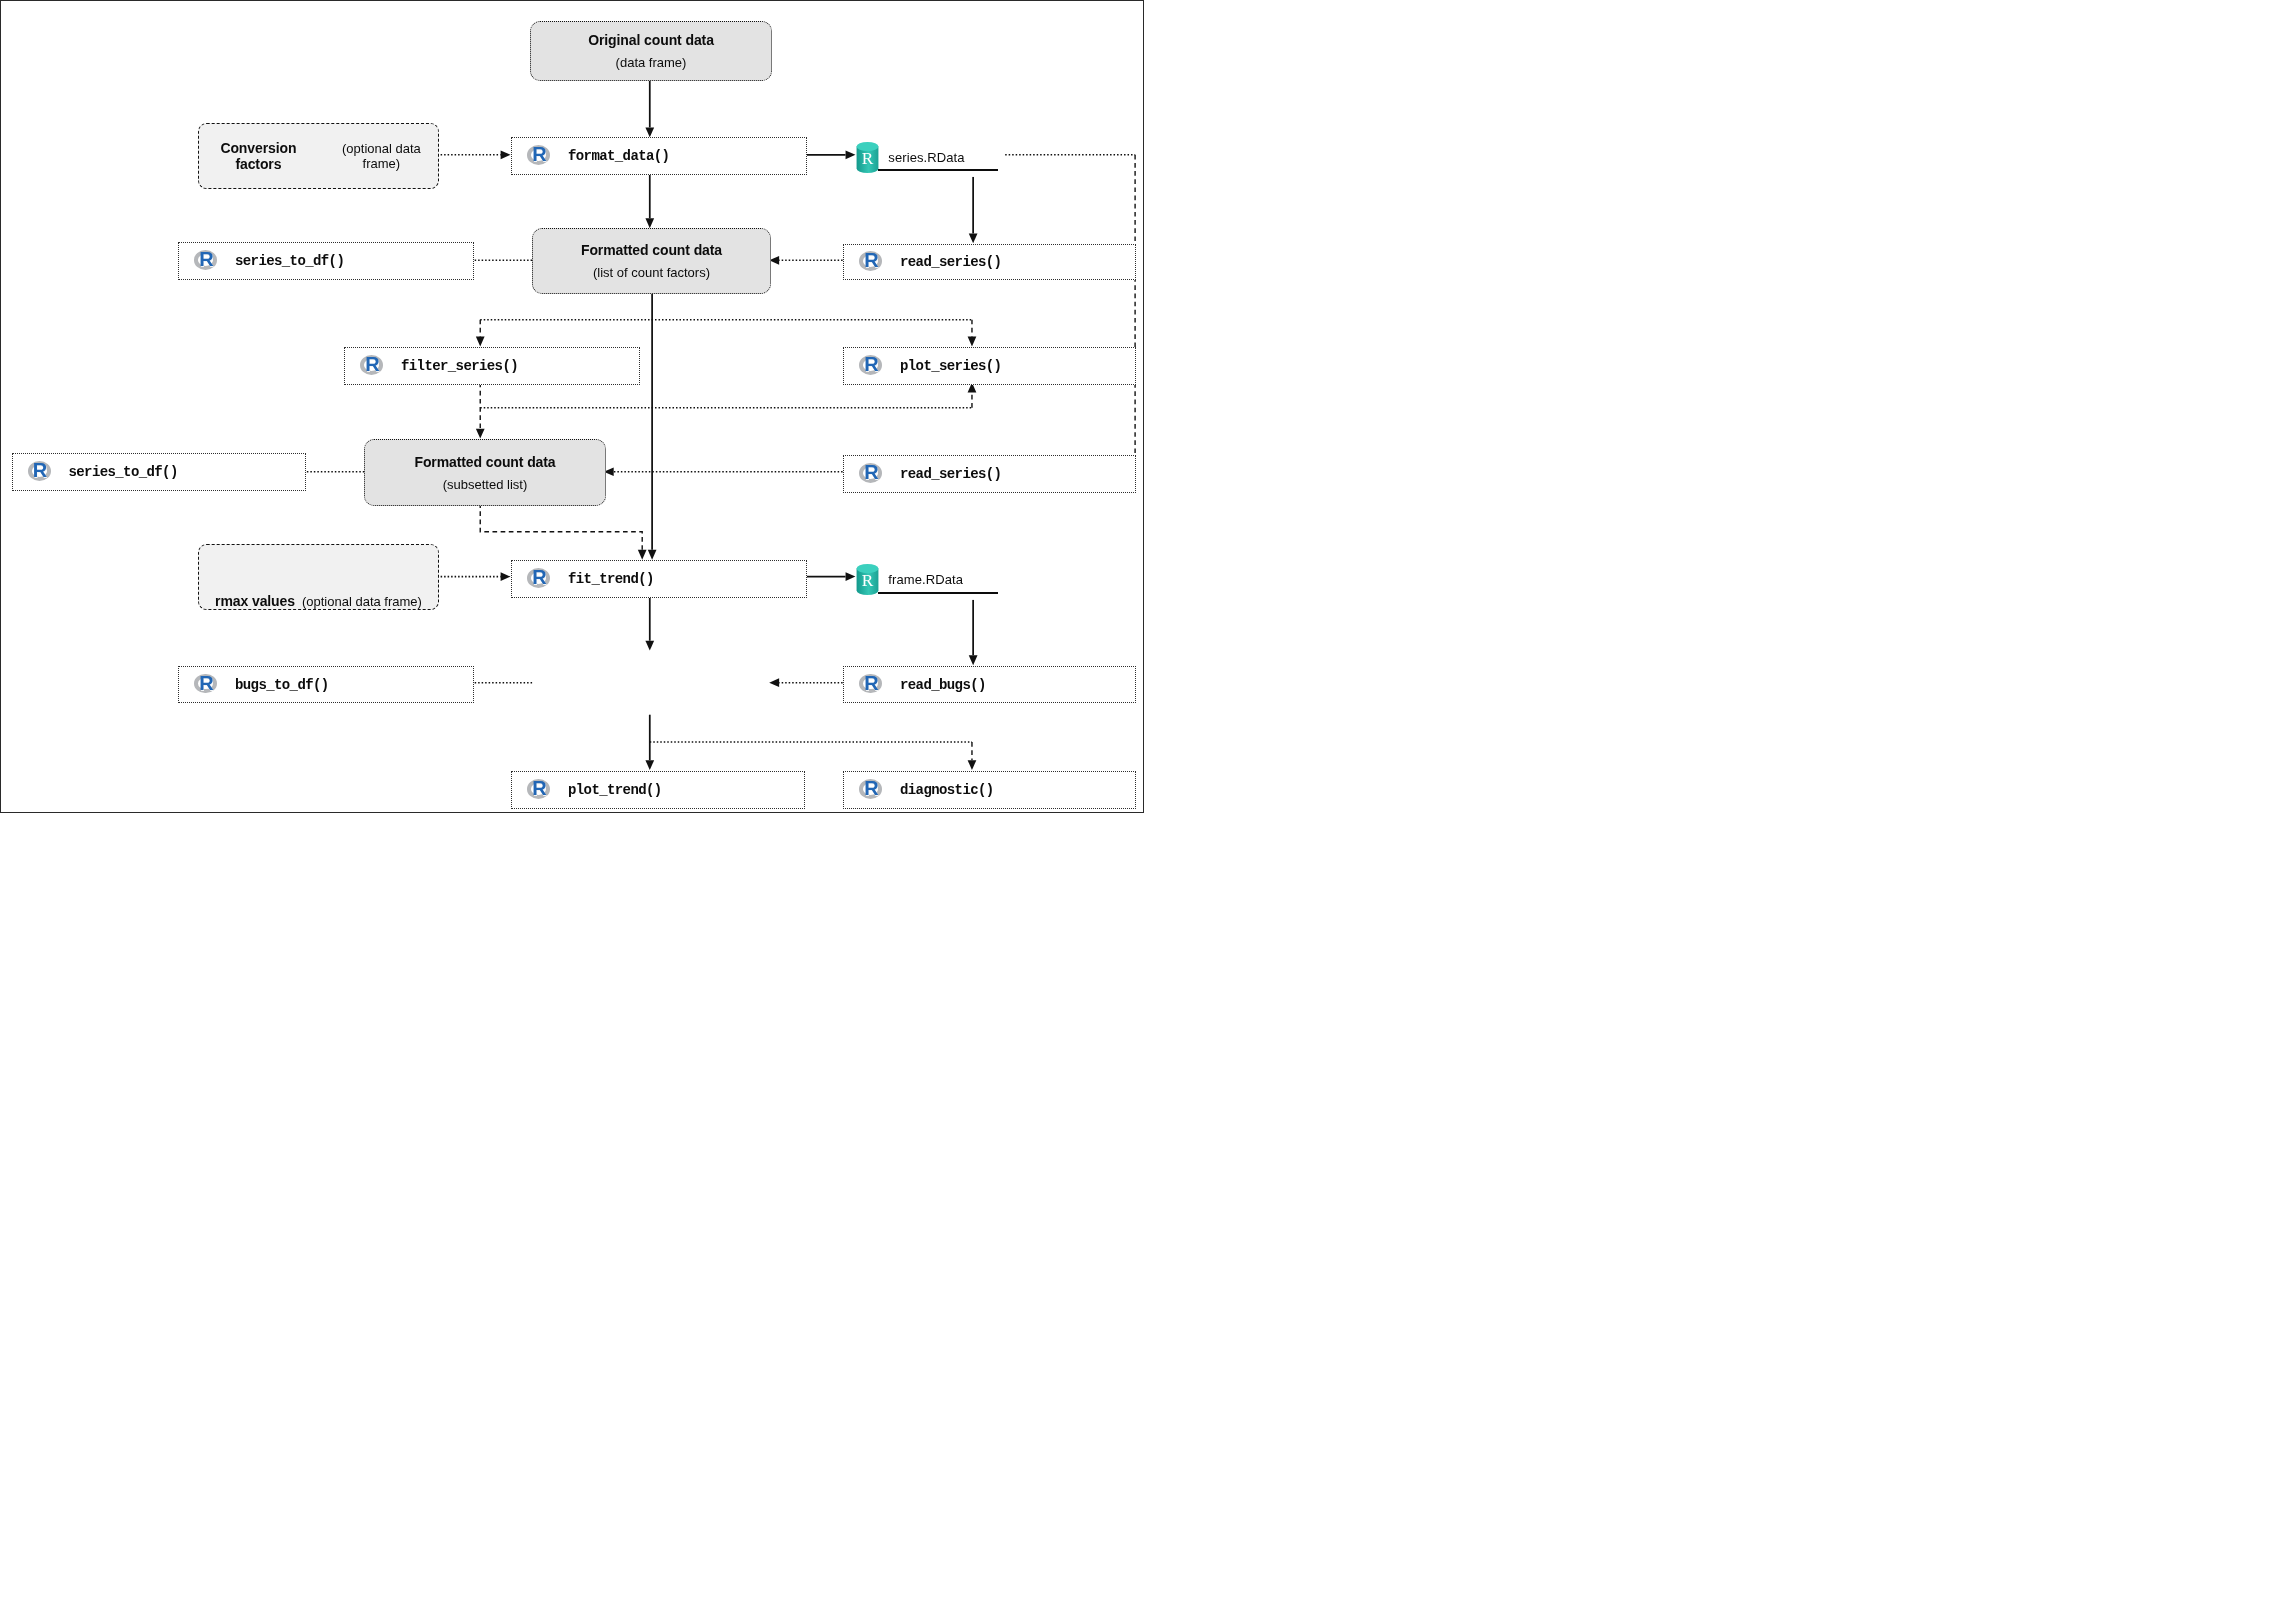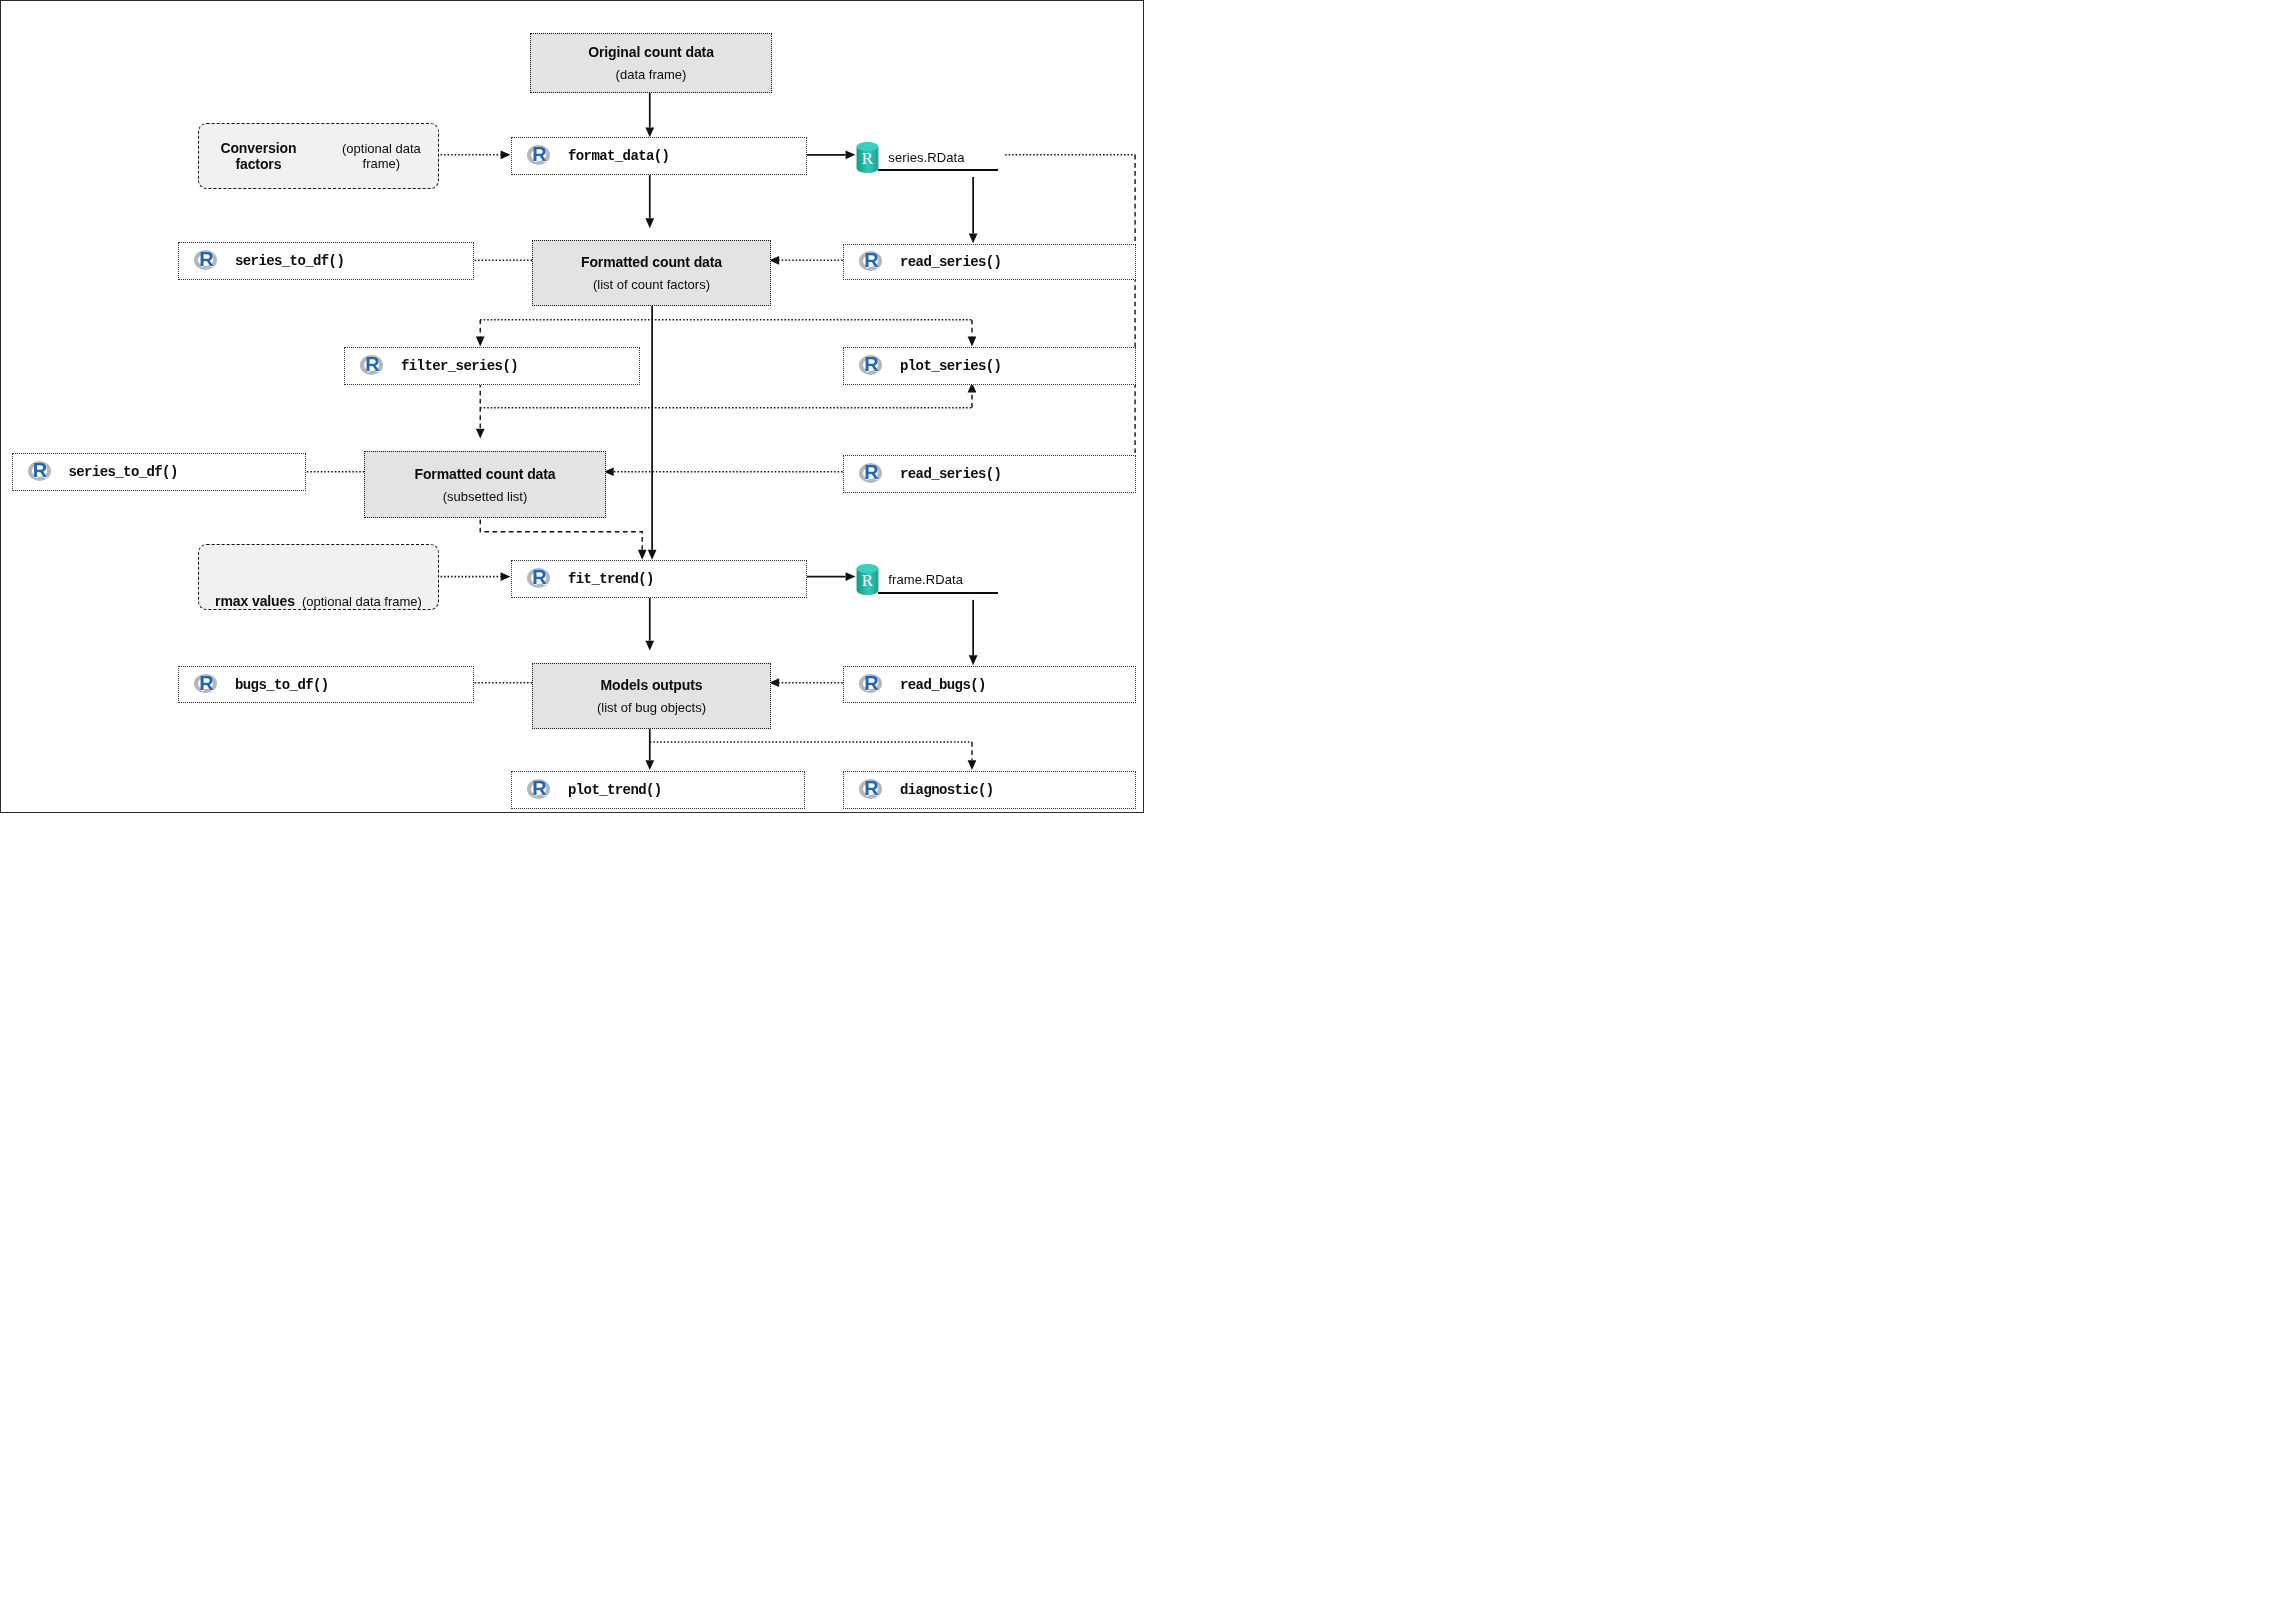--- a/index.html
+++ b/index.html
@@ -4,22 +4,22 @@
 <style>
   html,body{margin:0;padding:0;background:#fff;}
   #canvas{
     position:relative; width:1142px; height:811px;
     background:#fff; border:1.2px solid #2a2a2a; overflow:hidden;
     font-family:"Liberation Sans", sans-serif; color:#0c0c0c;
   }
   #edges{position:absolute;left:0;top:0;width:100%;height:100%;}
   .databox{
     position:absolute; background:#e3e3e3; border:1.7px dotted #111;
-    border-radius:0; display:flex; flex-direction:column;
-    align-items:center; justify-content:center; gap:7px; text-align:center;margin-top:12px;
+    border-radius:10px; display:flex; flex-direction:column;
+    align-items:center; justify-content:center; gap:7px; text-align:center;
   }
   .optbox{
     position:absolute; background:#f1f1f1; border:1.7px dashed #111;
     border-radius:8.7px; display:flex; flex-direction:row;
     align-items:center; justify-content:center; gap:7px; text-align:center;
   }
   .boxtitle{font-size:14px; font-weight:700; letter-spacing:-0.1px;}
   .boxsub{font-size:13px; font-weight:400;}
   .fnbox{
     position:absolute; background:#fff; border:1.2px dotted #2e2e2e;
@@ -234,24 +234,20 @@
         </linearGradient>
       </defs>
       <path d="M1,9 v38 a19,8 0 0 0 38,0 V9" fill="url(#cyl2)"></path>
       <ellipse cx="20" cy="9" rx="19" ry="8" fill="#3bd0be"></ellipse>
       <text x="20" y="39" text-anchor="middle" font-family="Liberation Serif, serif" font-size="30" fill="#ffffff">R</text>
     </svg>
     <span class="fname">frame.RData</span>
   </div>
   <div class="underline" style="left:877px;top:591px;width:120px;"></div>
 
-  <div class="databox" style="left:531px;top:650px;width:237px;height:64px;">
-    <span class="boxtitle">Models outputs</span>
-    <span class="boxsub">(list of bug objects)</span>
-  </div>
 
   <div class="fnbox" style="left:177px;top:665px;width:279px;height:35px;">
     <span class="rlogo">
       <span class="ring"></span>
       <span class="rletter">R</span>
     </span>
     <span class="fnlabel">bugs_to_df()</span>
   </div>
 
   <div class="fnbox" style="left:842px;top:665px;width:276px;height:35px;">

